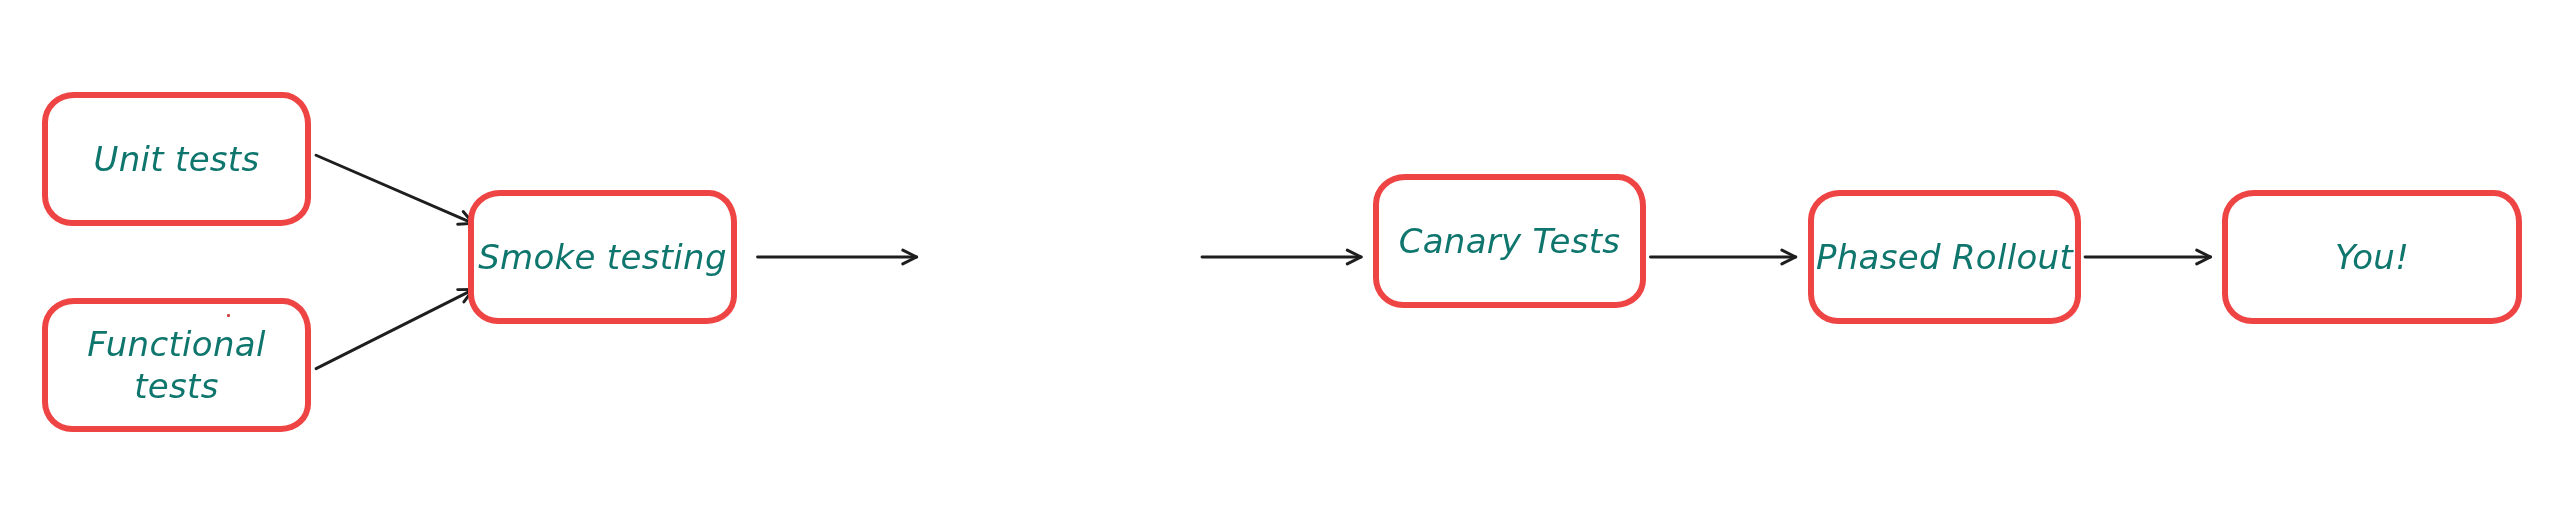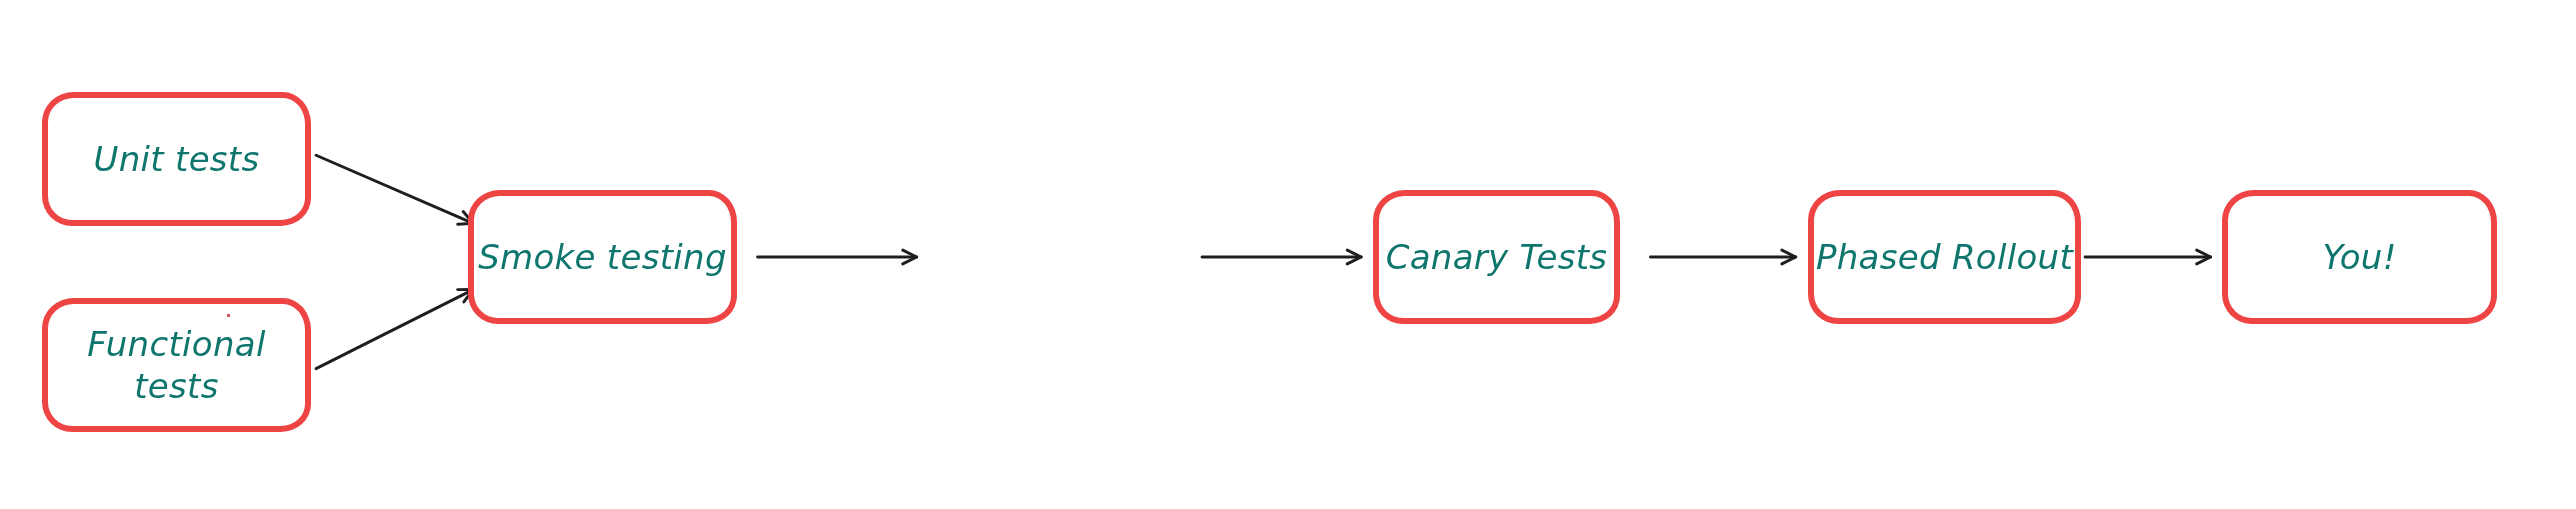--- a/index.html
+++ b/index.html
@@ -31,23 +31,23 @@
     font-size: 34px;
     letter-spacing: 0.3px;
     font-style: italic;
   }
   .node-label { white-space: pre-line; line-height: 1.25; }
 
   .node-unit        { left: 42px;   top: 92px;  width: 269px; height: 134px; }
   .node-functional  { left: 42px;   top: 298px; width: 269px; height: 134px; }
   .node-smoke       { left: 468px;  top: 190px; width: 269px; height: 134px; }
   .node-dbt         { left: 928px;  top: 190px; width: 269px; height: 134px; }
-  .node-canary      { left: 1373px; top: 190px; width: 247px; height: 134px; }
+  .node-canary      { left: 1373px; top: 174px; width: 273px; height: 134px; }
   .node-phased      { left: 1808px; top: 190px; width: 273px; height: 134px; justify-content: center; }
-  .node-you         { left: 2222px; top: 190px; width: 275px; height: 134px; }
+  .node-you         { left: 2222px; top: 190px; width: 300px; height: 134px; }
 
   .artifact-dot {
     position: absolute;
     left: 227px; top: 314px;
     width: 3px; height: 3px;
     background: #cc4444;
     border-radius: 1px;
   }
 </style>
 </head>

